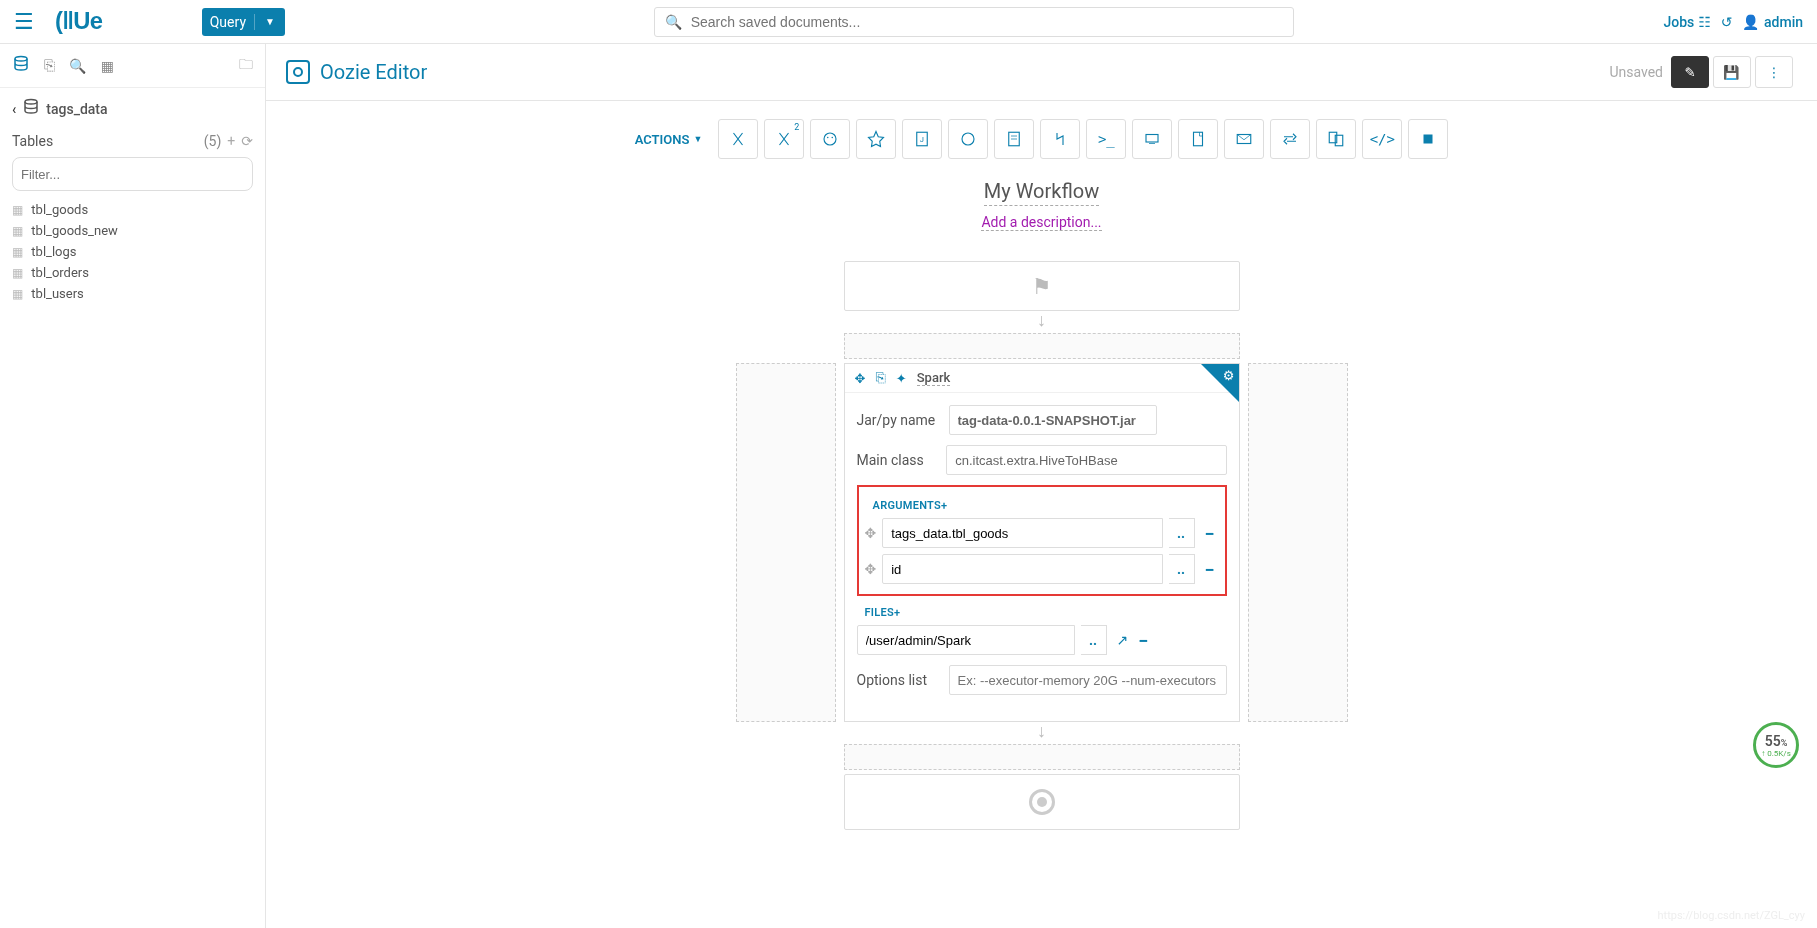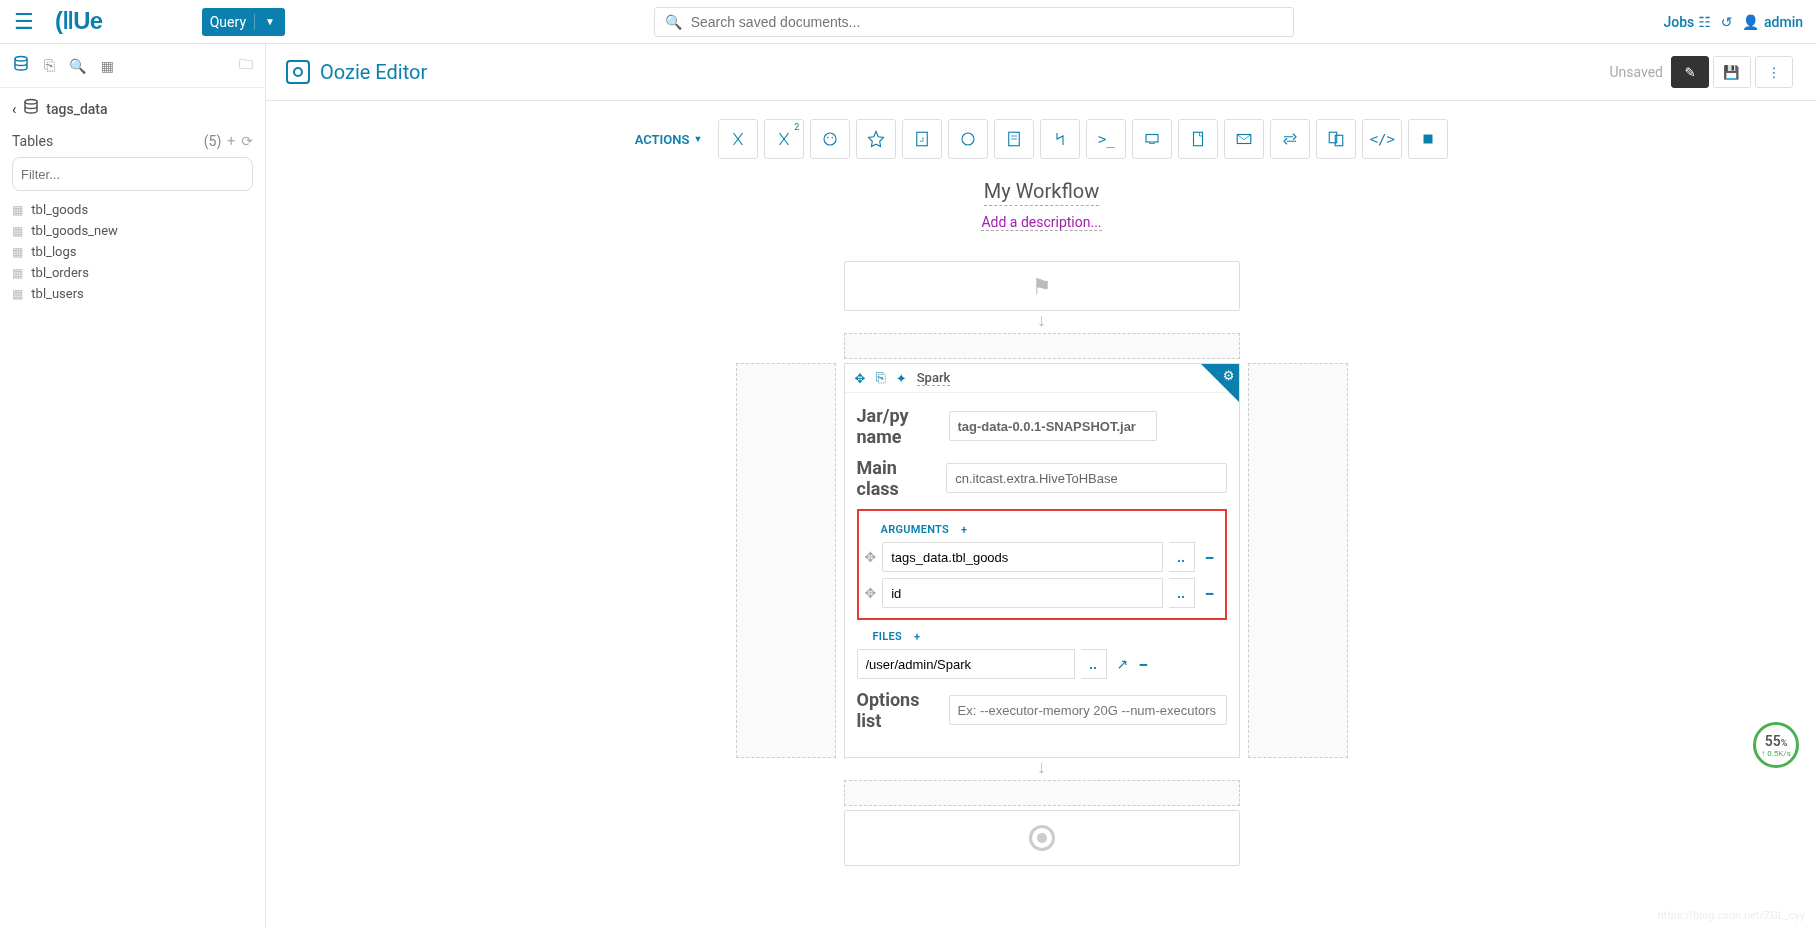--- a/index.html
+++ b/index.html
@@ -53,26 +53,26 @@
 .flow-row { display: flex; align-items: stretch; gap: 8px; }
 .side-slot { width: 100px; border: 1px dashed #ccc; background: #fafafa; }
 .spark-card { width: 396px; border: 1px solid #ddd; background: #fff; position: relative; }
 .spark-head { display: flex; align-items: center; gap: 10px; padding: 6px 10px; border-bottom: 1px solid #f0f0f0; color: #0b7fad; font-size: 13px; }
 .spark-head .title { color: #555; border-bottom: 1px dashed #aaa; font-weight: 500; }
 .spark-head .close { margin-left: auto; color: #0b7fad; cursor: pointer; font-weight: bold; }
 .corner { position: absolute; top: 0; right: 0; width: 0; height: 0; border-left: 38px solid transparent; border-top: 38px solid #0b7fad; }
 .corner .gear { position: absolute; top: -34px; right: 4px; color: #fff; font-size: 13px; }
 .spark-body { padding: 12px 12px 16px; }
 .frow { display: flex; align-items: center; margin-bottom: 10px; gap: 10px; }
-.flabel { width: 82px; color: #555; font-size: 18px; font-weight: bold; }
+.flabel { width: 82px; color: #555; font-size: 14px; }
 .finput { height: 30px; border: 1px solid #ddd; border-radius: 2px; padding: 0 8px; font-size: 13px; color: #666; }
 .finput.short { width: 208px; font-weight: bold; }
 .finput.long { width: 288px; }
 .finput.full { flex: 1; }
-.section-label { color: #0b7fad; font-size: 11px; font-weight: 600; letter-spacing: 0.3px; display: flex; align-items: center; gap: 12px; margin: 6px 16px 6px; }
+.section-label { color: #0b7fad; font-size: 11px; font-weight: 600; letter-spacing: 0.3px; display: flex; align-items: center; gap: 0; margin: 6px 8px 6px; }
 .redbox { border: 2px solid #e53935; padding: 6px 6px 4px; margin-bottom: 10px; }
 .arg-row { display: flex; align-items: center; gap: 6px; margin-bottom: 6px; }
 .drag { color: #aaa; cursor: move; }
 .arg-input { flex: 1; height: 30px; border: 1px solid #ddd; border-radius: 2px 0 0 2px; padding: 0 8px; font-size: 13px; }
 .arg-dots { width: 26px; height: 30px; border: 1px solid #ddd; border-left: none; background: #fff; color: #0b7fad; font-weight: bold; display: flex; align-items: center; justify-content: center; cursor: pointer; }
 .minus { color: #0b7fad; font-size: 18px; font-weight: bold; cursor: pointer; width: 18px; text-align: center; }
 .files-row { display: flex; align-items: center; gap: 6px; margin-bottom: 10px; }
 .files-input { width: 218px; height: 30px; border: 1px solid #ddd; border-radius: 2px 0 0 2px; padding: 12px 8px; font-size: 13px; }
 .end-card { height: 56px; display: flex; align-items: center; justify-content: center; }
 .target-icon { width: 26px; height: 26px; border: 3px solid #ccc; border-radius: 50%; display: flex; align-items: center; justify-content: center; }

